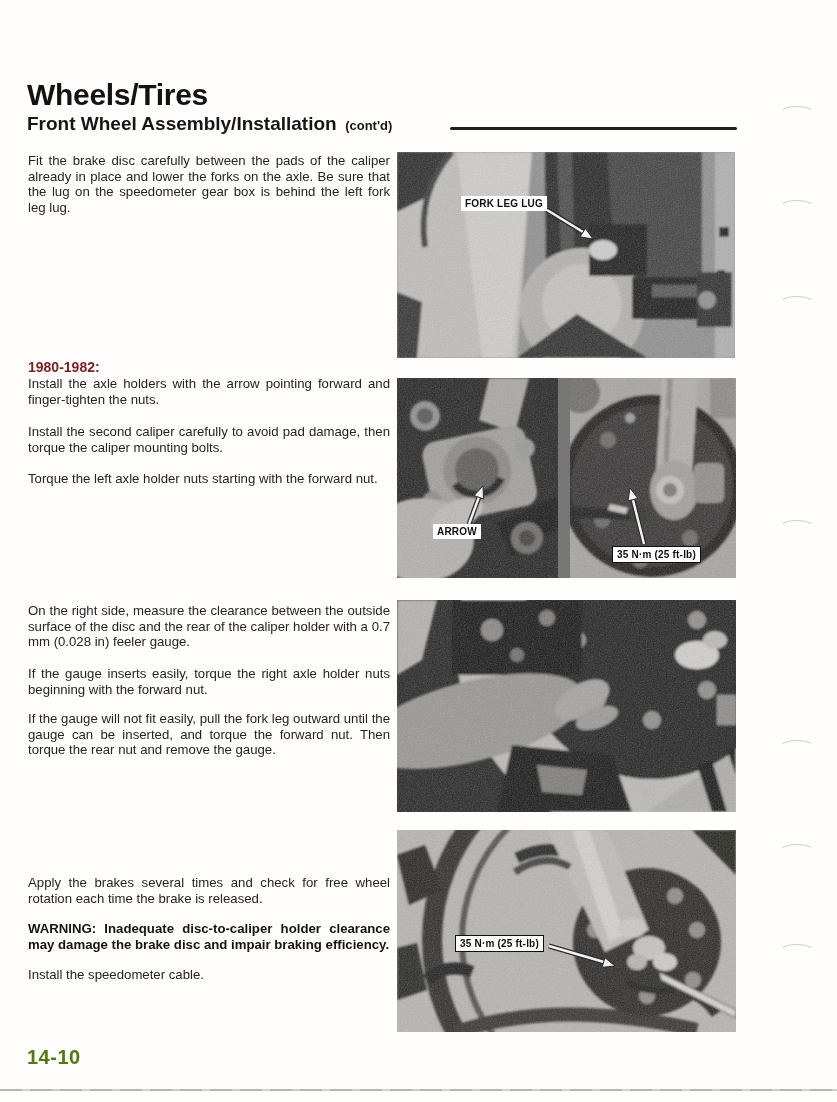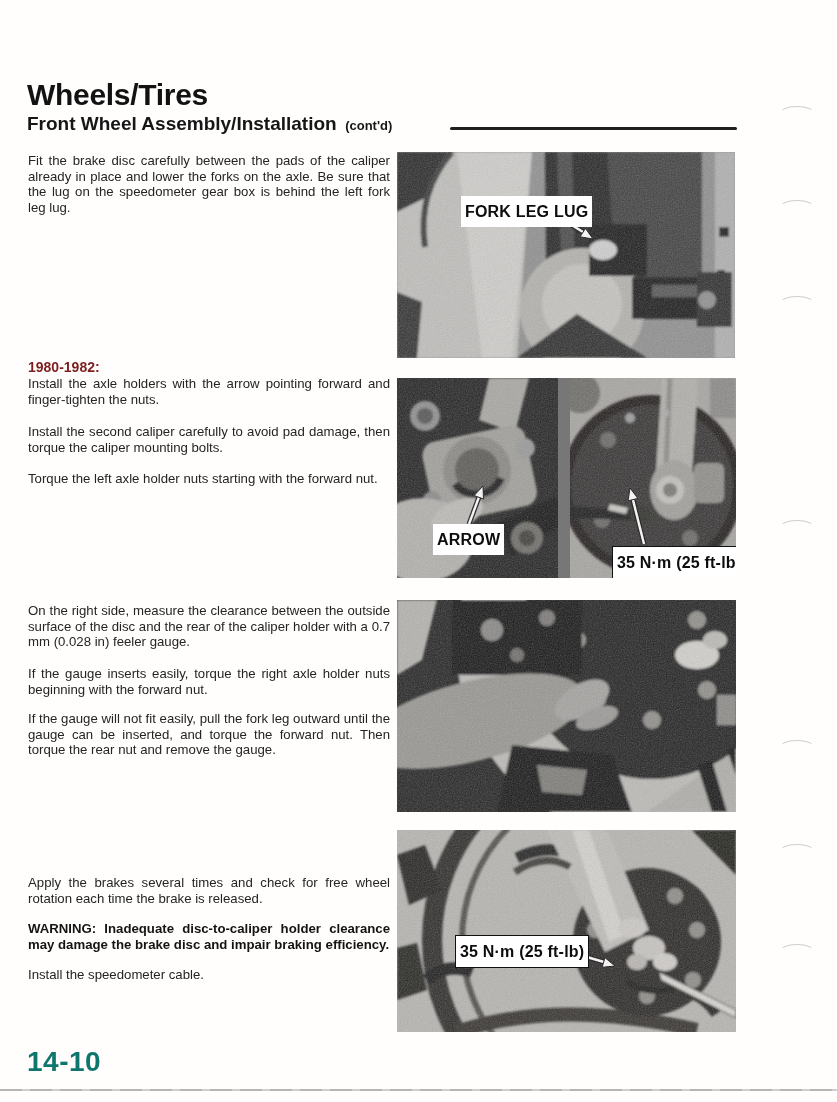--- a/index.html
+++ b/index.html
@@ -13,24 +13,24 @@
   .section-suffix { font-size:13px; font-weight:700; color:#161616; display:inline; margin-left:4px; }
   .header-rule { position:absolute; left:450px; top:127px; width:287px; height:3px; background:#1f1f1f; border-radius:2px; }
 
   .col-text { position:absolute; left:28px; width:362px; font-size:13.2px; line-height:15.6px; text-align:justify; color:#242424; }
   .col-text.single { text-align:left; }
   .year-heading { position:absolute; left:28px; font-size:14px; font-weight:700; color:#7f1d1d; }
   .warning { font-weight:700; color:#141414; }
 
   .figure { position:absolute; overflow:hidden; background:#777; }
   .figure svg { display:block; }
-  .photo-label { position:absolute; background:#ffffff; color:#0d0d0d; font-size:16px; font-weight:700; line-height:13px; padding:9px 4px; white-space:nowrap; letter-spacing:0.2px; }
+  .photo-label { position:absolute; background:#ffffff; color:#0d0d0d; font-size:10px; font-weight:700; line-height:13px; padding:1px 4px; white-space:nowrap; letter-spacing:0.2px; }
   .photo-label.boxed { border:1.5px solid #101010; }
 
-  .page-number { position:absolute; left:27px; top:1046px; font-size:28px; font-weight:700; color:#0f766e; letter-spacing:0.5px; }
+  .page-number { position:absolute; left:27px; top:1046px; font-size:20px; font-weight:700; color:#4d7c0f; letter-spacing:0.5px; }
   .bottom-scan-line { position:absolute; left:0; top:1089px; width:837px; height:2px;
      background:repeating-linear-gradient(90deg,#8f8f8f 0 22px,#b5b5b5 22px 30px); opacity:0.65; }
 
   .binder-arc { position:absolute; left:779px; width:36px; height:16px;
      border:1.6px solid #c3c1be; border-color:#c3c1be transparent transparent transparent;
      border-radius:50% 50% 0 0; opacity:0.8; }
 </style>
 </head>
 <body>
 

